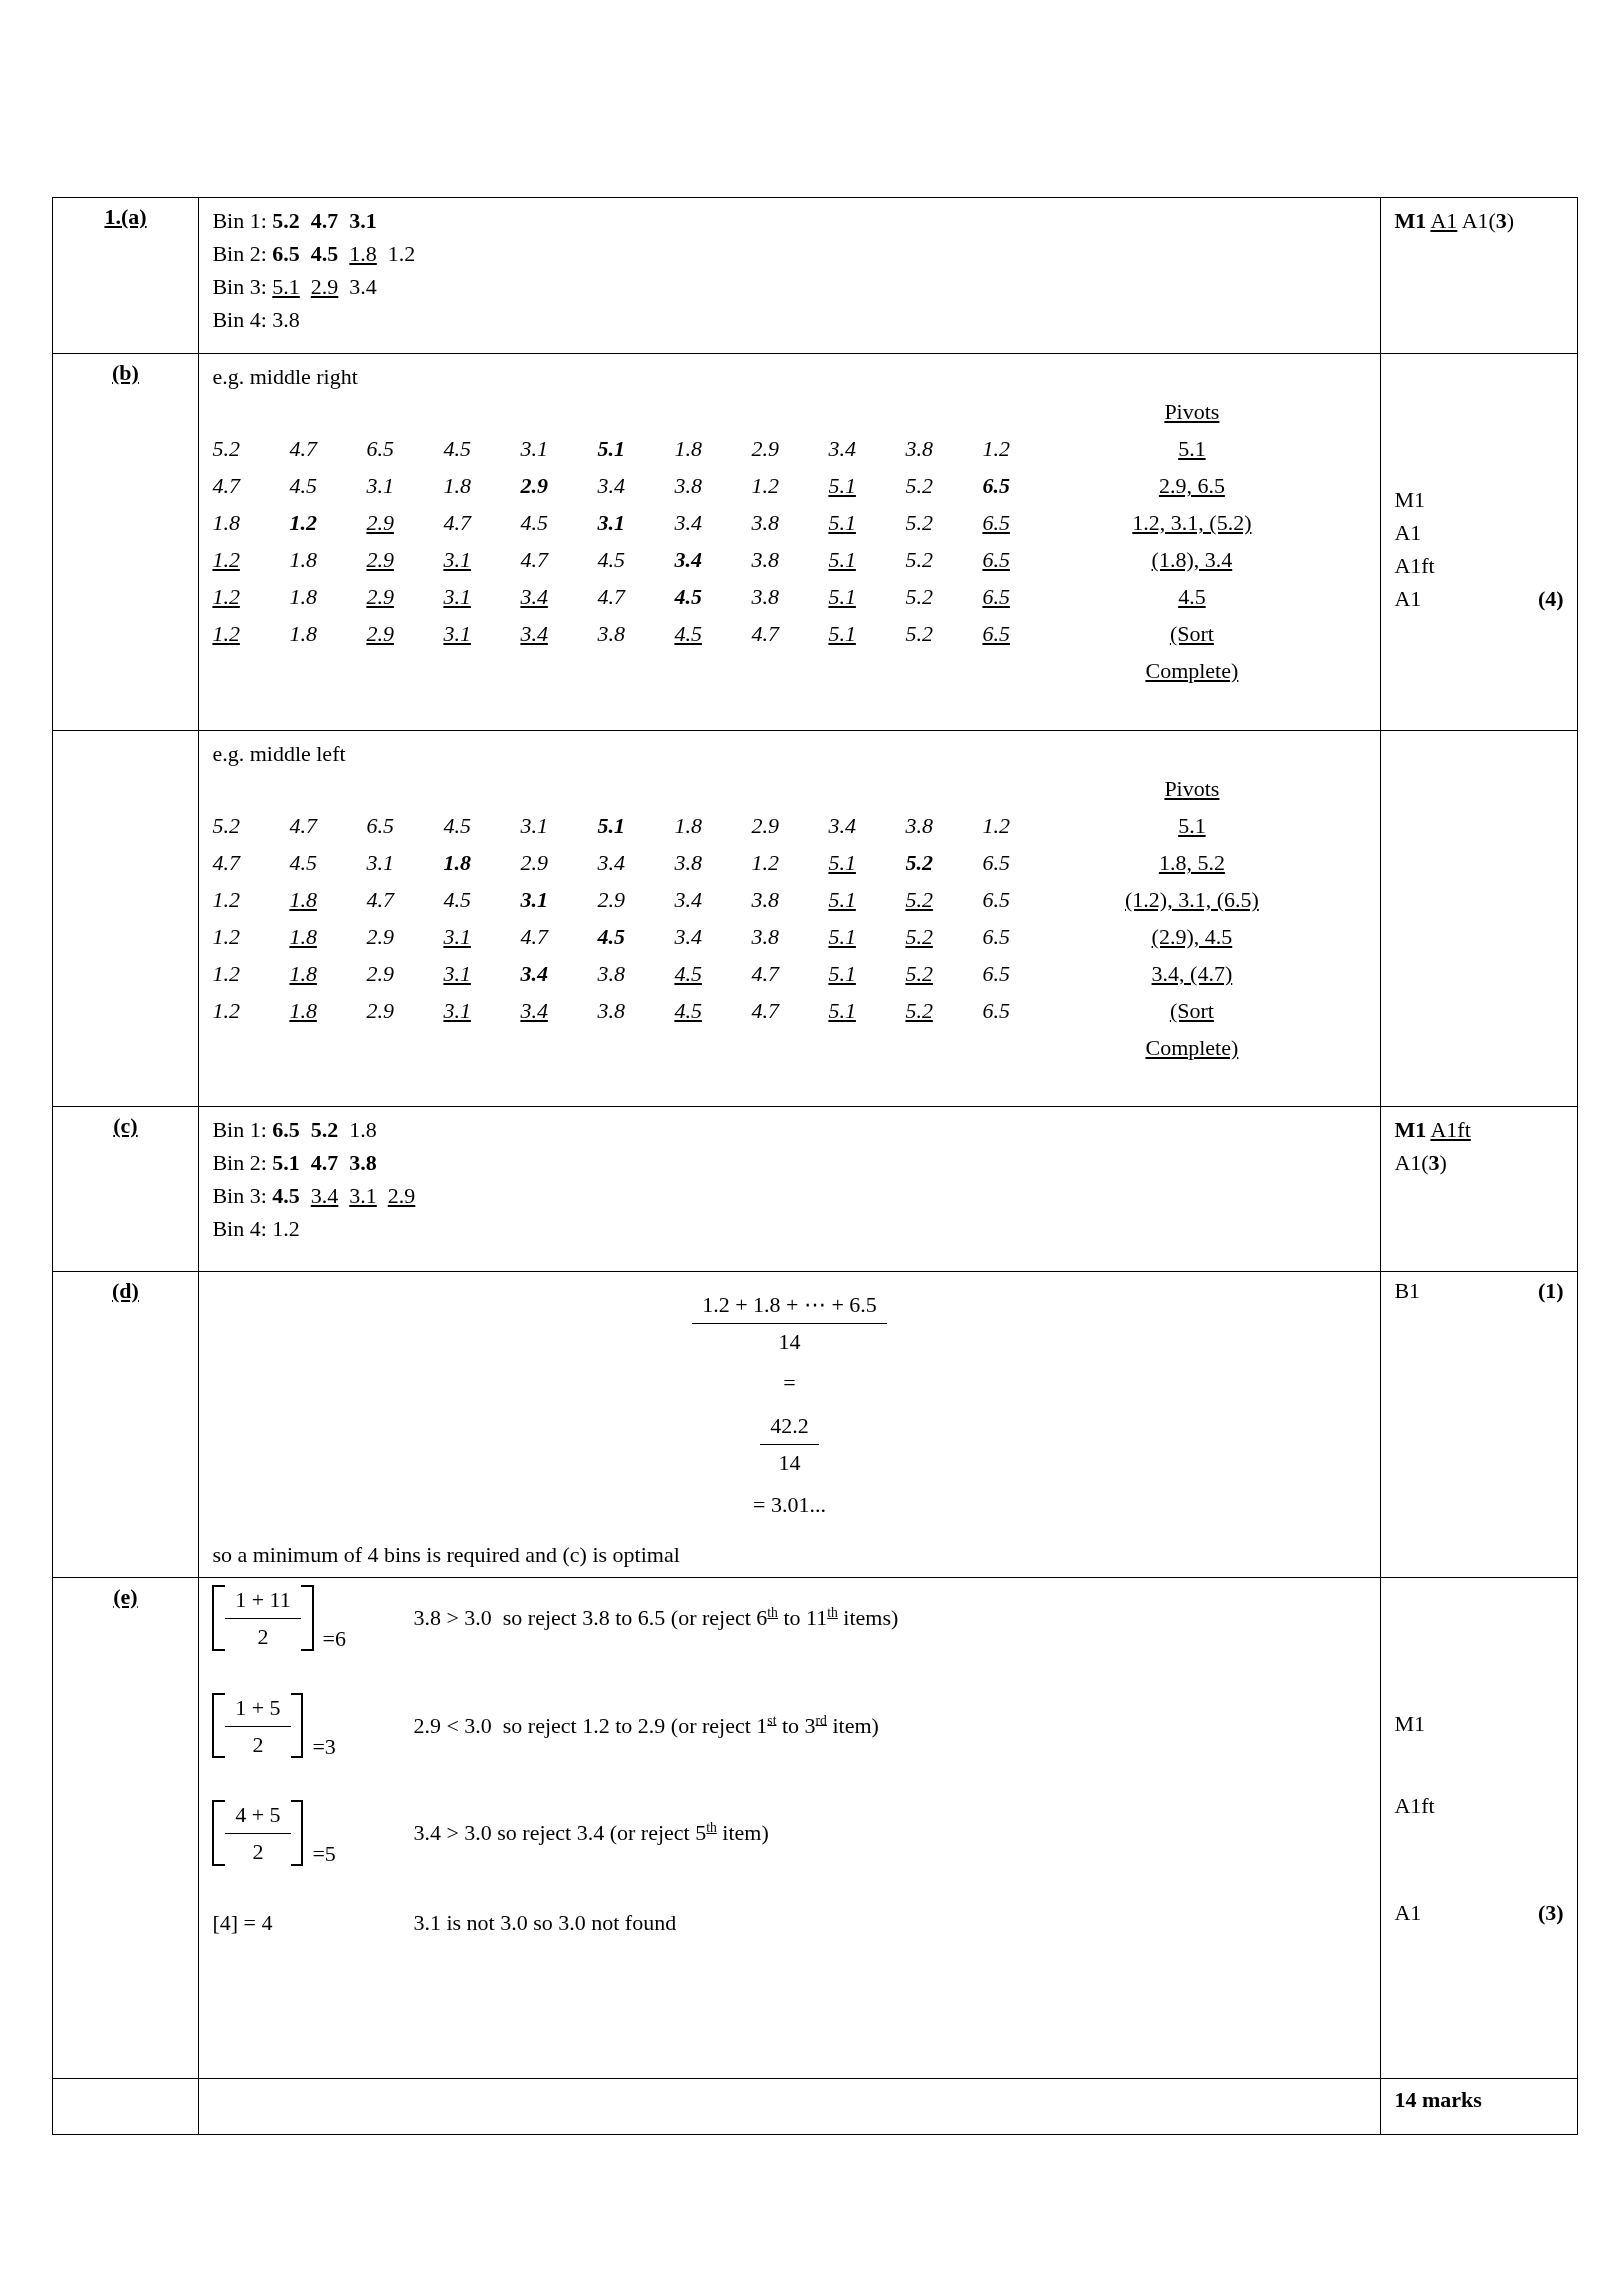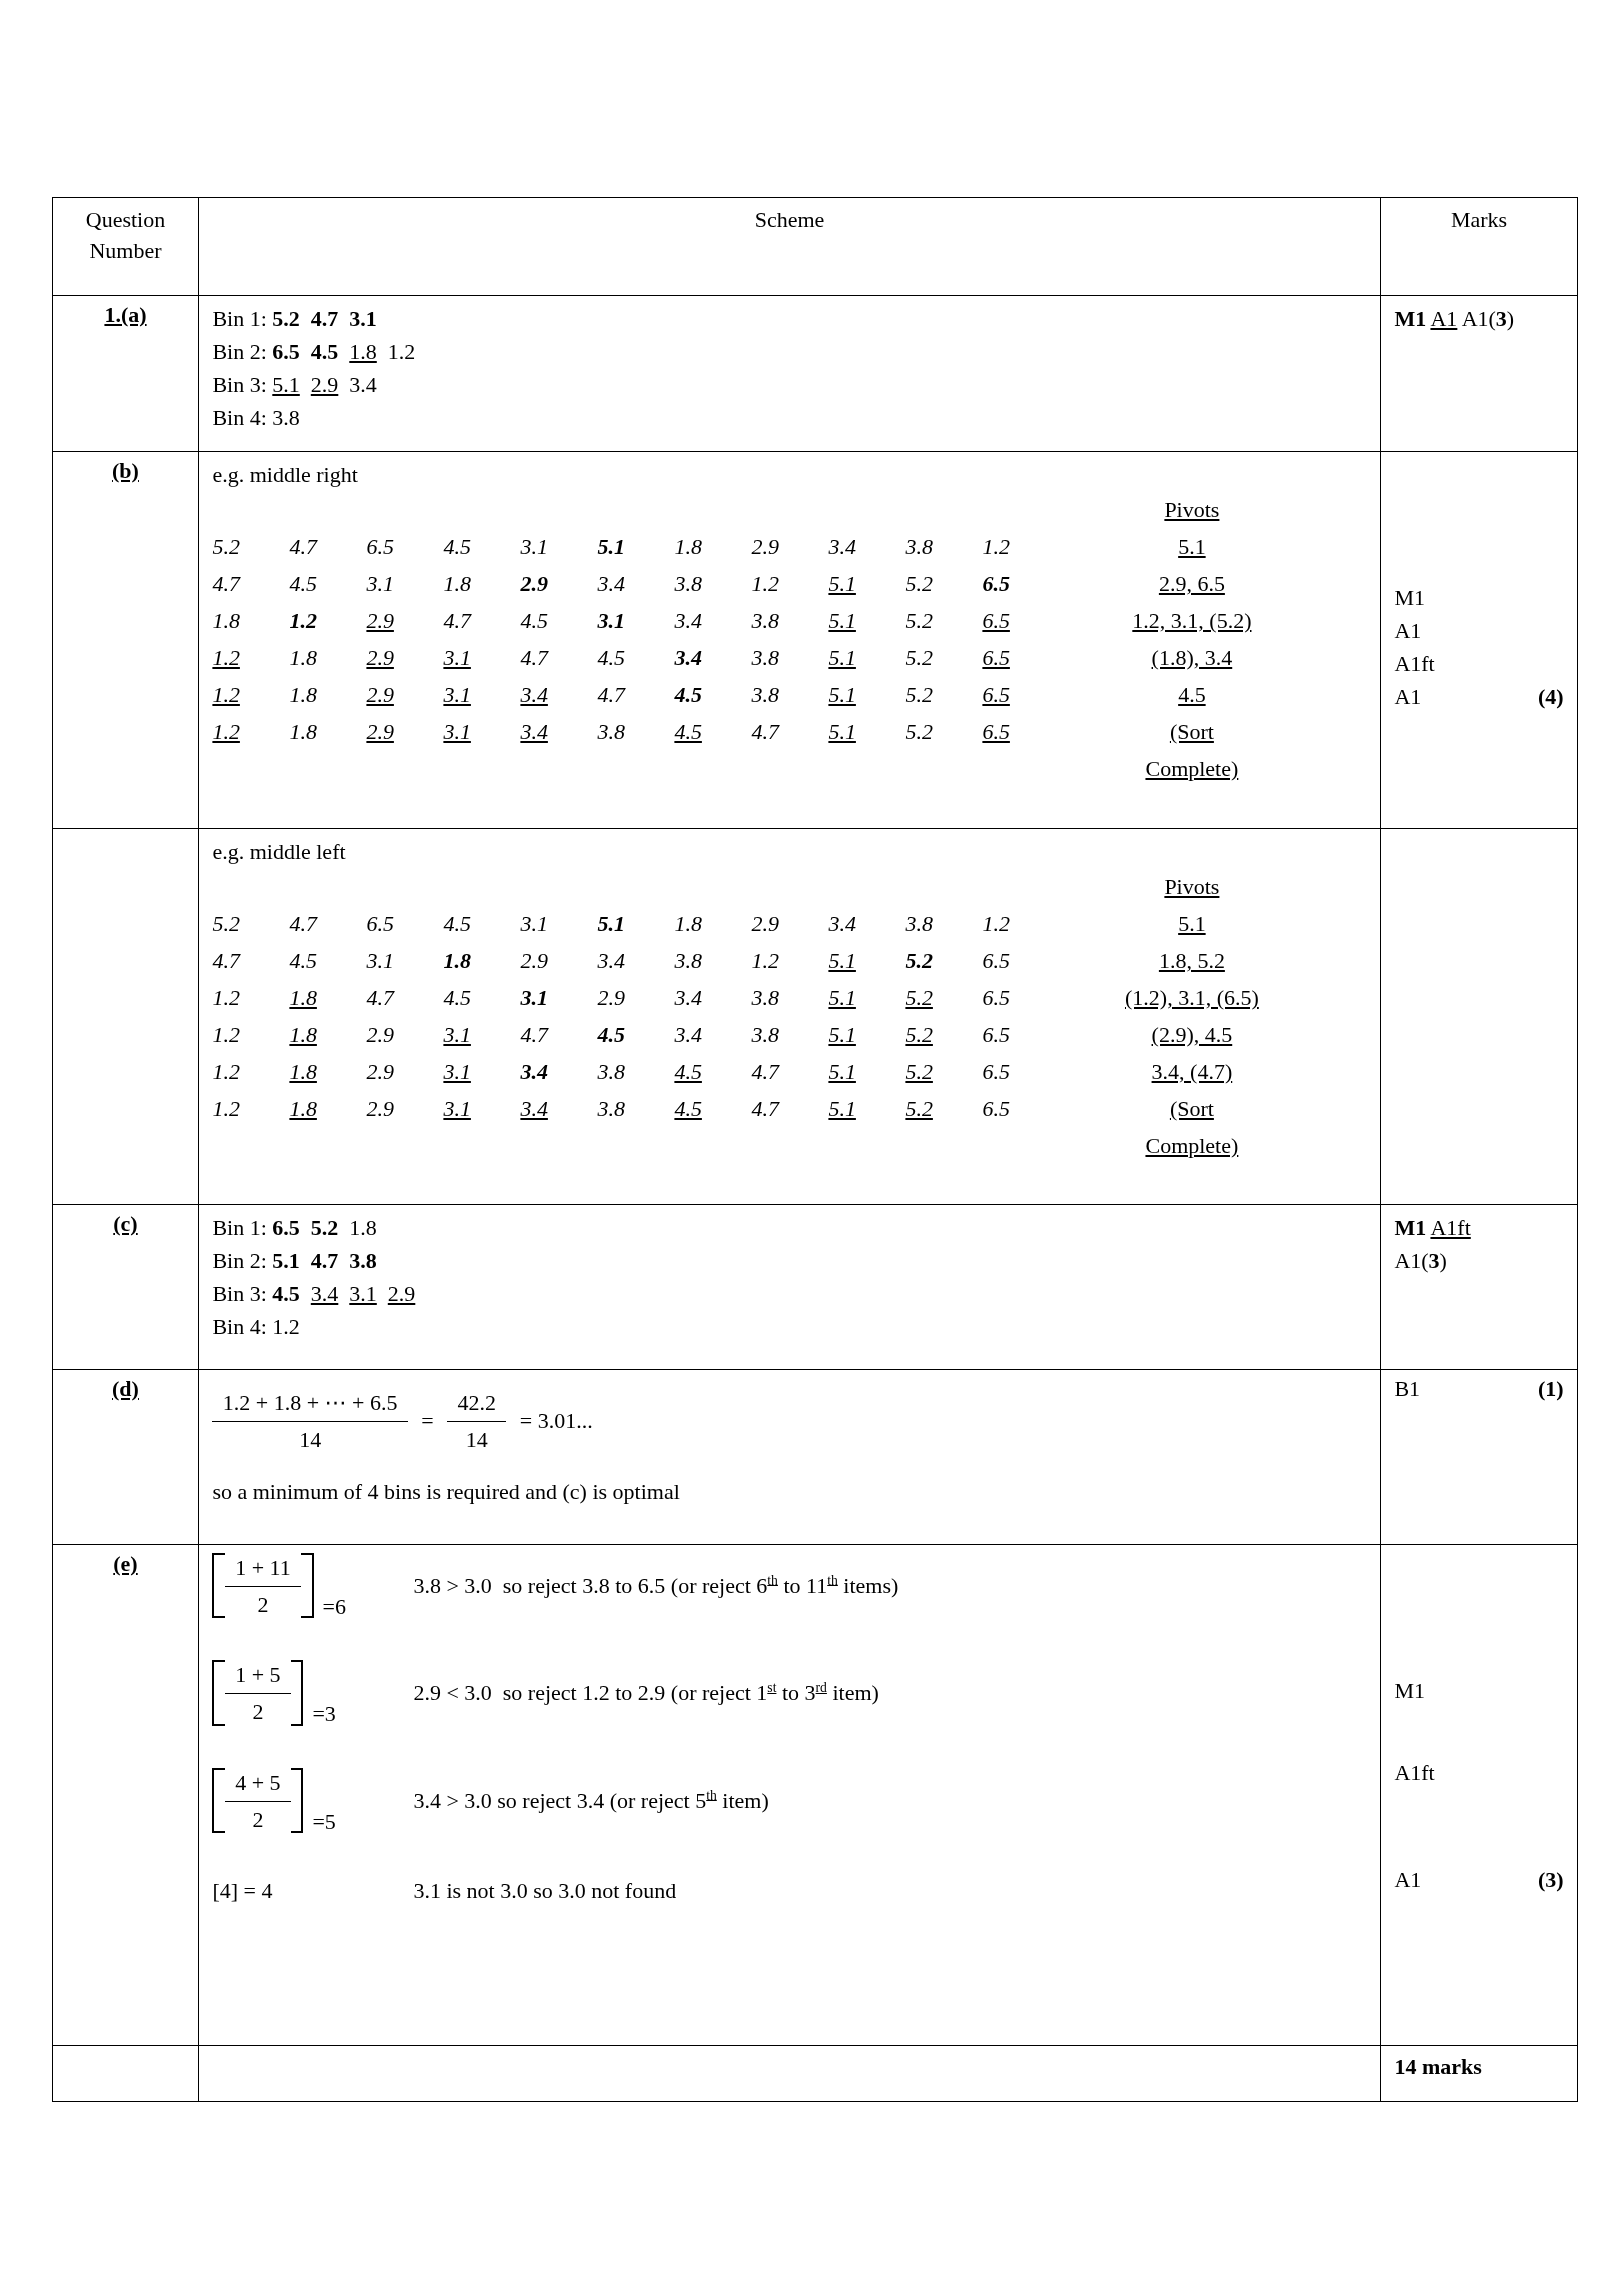--- a/index.html
+++ b/index.html
@@ -37,21 +37,21 @@
   .sgrid{margin-top:37px;font-style:italic;}
   .srow{display:flex;line-height:37px;}
   .scellnum{width:77px;display:inline-block;}
   .pivots{width:253px;text-align:center;line-height:37px;margin-left:6px;text-decoration:underline;}
   .ptitle{line-height:37px;}
   .pivot div{line-height:37px;}
 
   .marks-b{margin-top:123px;line-height:33px;}
   .mline-sb{display:flex;justify-content:space-between;align-items:baseline;}
 
-  .dexpr{display:flex;align-items:center;gap:13.4px;margin-top:10.4px;}
+  .dexpr{display:flex;align-items:center;gap:13.4px;margin-top:10.4px;flex-direction:column;}
   .frac{display:inline-flex;flex-direction:column;align-items:center;text-align:center;}
   .fnum{border-bottom:1.5px solid #000;padding:1.5px 10.4px 3px;line-height:30px;white-space:pre;}
   .fden{padding-top:3px;line-height:30px;}
   .dnote{line-height:33px;margin-top:20px;}
 
   .ecell{padding-top:30px;}
   .step{display:flex;align-items:center;}
   .step + .step{margin-top:39px;}
   .bexpr{width:201px;display:flex;align-items:flex-end;flex-shrink:0;}
   .bexpr.plain{line-height:33px;}
@@ -71,25 +71,20 @@
 <body>
 
 <table class="ms">
   <colgroup>
       <col class="c1">
       <col class="c2">
       <col class="c3">
     </colgroup>
   <tbody>
 
-  <tr class="r-hdr">
-    <td>Question Number</td>
-    <td>Scheme</td>
-    <td>Marks</td>
-  </tr>
 
   <tr class="r-a">
     <td class="qcell">1.(a)</td>
     <td class="mid">
       <div class="bins">
             <div class="richline"><span>Bin 1: </span><span class="b">5.2  4.7  3.1</span></div>
             <div class="richline"><span>Bin 2: </span><span class="b">6.5  4.5</span><span>  </span><span class="u">1.8</span><span>  1.2</span></div>
             <div class="richline"><span>Bin 3: </span><span class="u">5.1</span><span>  </span><span class="u">2.9</span><span>  3.4</span></div>
             <div class="richline"><span>Bin 4: 3.8</span></div>
           </div>

